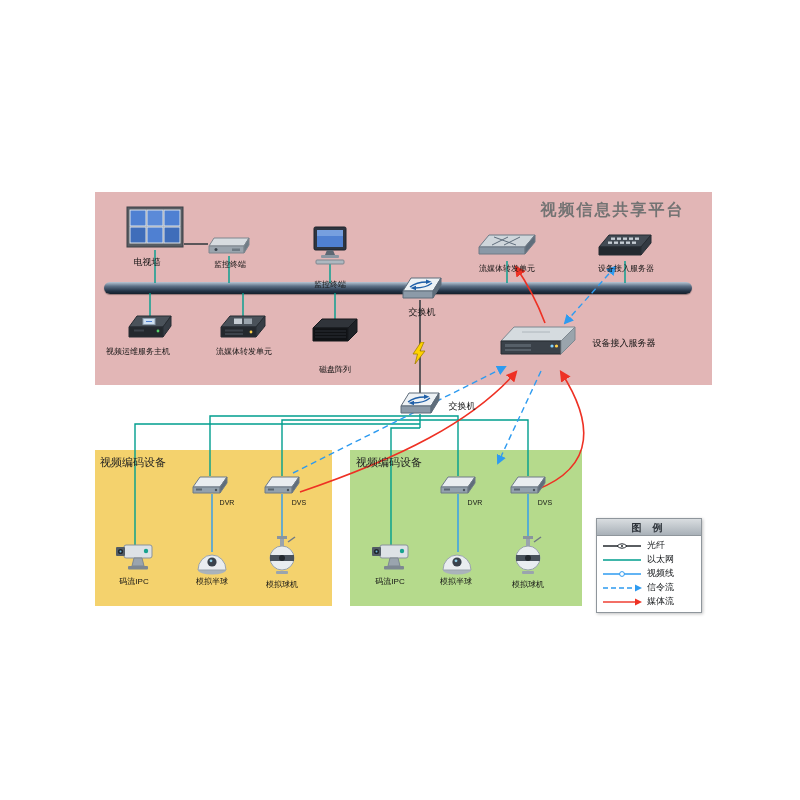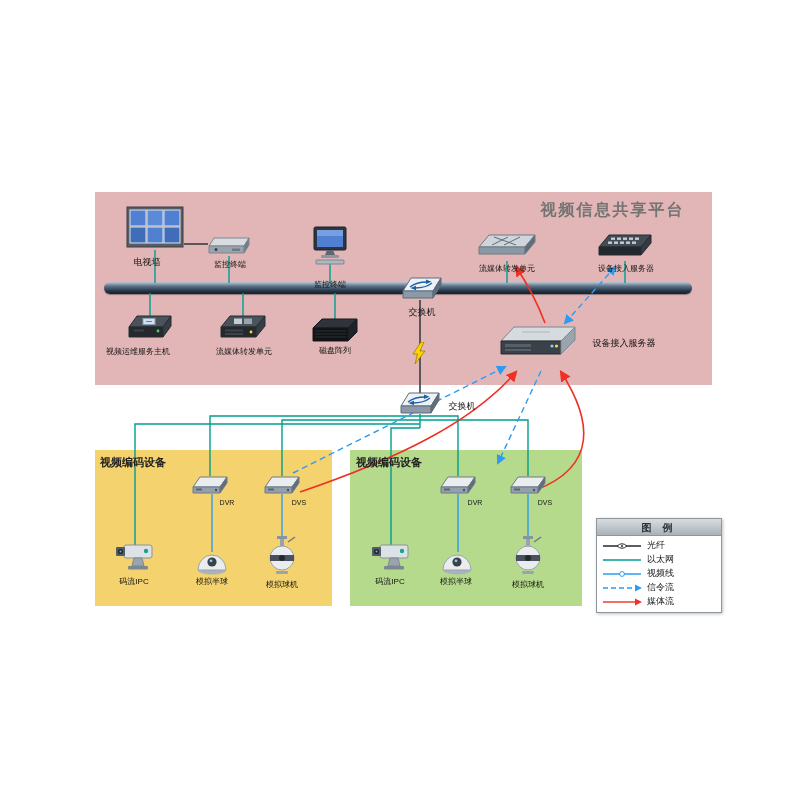--- a/index.html
+++ b/index.html
@@ -21,23 +21,23 @@
   .vid path{stroke:var(--video,#2e9bf0);stroke-width:1.4;fill:none}
   .fib path{stroke:#3a3f44;stroke-width:1.6;fill:none}
   .sig path{stroke:var(--signaling,#2e9bf0);stroke-width:1.4;fill:none;stroke-dasharray:6 4}
   .med path{stroke:var(--media,#ee3124);stroke-width:1.6;fill:none}
 
   .node{position:absolute;z-index:3;line-height:0}
   .lbl{position:absolute;z-index:4;font-size:9px;text-align:center;line-height:1.15;color:#141414}
   .fs8{font-size:8px}.fs7{font-size:7px}.ta-l{text-align:center}
   .big-title{position:absolute;z-index:4;left:515px;top:200px;width:195px;text-align:center;
              font-size:16px;font-weight:bold;letter-spacing:2px;color:#737373}
-  .region-title{position:absolute;z-index:4;font-size:11px;font-weight:bold;color:#222}
-
-  #legend{position:absolute;z-index:5;left:596px;top:518px;width:126px;background:#fff;
+  .region-title{position:absolute;z-index:4;font-size:11px;font-weight:normal;color:#222}
+
+  #legend{position:absolute;z-index:5;left:596px;top:518px;width:106px;background:#fff;
           border:1px solid #8f969c;box-shadow:1px 1px 3px rgba(0,0,0,.25)}
   .legend-header{height:17px;line-height:17px;text-align:center;font-size:10px;font-weight:bold;
                  letter-spacing:4px;color:#2b3publ;color:#2b3138;
                  background:linear-gradient(180deg,#d9dde0 0%,#a9b1b8 100%);border-bottom:1px solid #8f969c}
   .legend-body{padding:4px 5px 5px 5px;display:flex;flex-direction:column;gap:3px}
   .legend-row{display:flex;align-items:center;gap:5px;height:11px}
   .legend-row span{font-size:9px;color:#16191c;line-height:1}
 </style>
 </head>
 <body>
@@ -340,21 +340,21 @@
   <div class="region-title" style="left:356px;top:455px">视频编码设备</div>
 
   <div class="lbl" style="left:113px;top:257px;width:68px">电视墙</div>
   <div class="lbl fs8" style="left:198px;top:260px;width:64px">监控终端</div>
   <div class="lbl fs8" style="left:300px;top:280px;width:60px">监控终端</div>
   <div class="lbl" style="left:400px;top:307px;width:44px">交换机</div>
   <div class="lbl fs8" style="left:468px;top:264px;width:78px">流媒体转发单元</div>
   <div class="lbl fs8" style="left:592px;top:264px;width:68px">设备接入服务器</div>
   <div class="lbl fs8" style="left:96px;top:347px;width:84px">视频运维服务主机</div>
   <div class="lbl fs8" style="left:202px;top:347px;width:84px">流媒体转发单元</div>
-  <div class="lbl fs8" style="left:312px;top:346px;width:46px">磁盘阵列</div>
+  <div class="lbl fs8" style="left:312px;top:365px;width:46px">磁盘阵列</div>
   <div class="lbl ta-l" style="left:578px;top:338px;width:92px">设备接入服务器</div>
   <div class="lbl ta-l" style="left:440px;top:401px;width:44px">交换机</div>
 
   <div class="lbl fs7 ta-l" style="left:215px;top:499px;width:24px">DVR</div>
   <div class="lbl fs7 ta-l" style="left:287px;top:499px;width:24px">DVS</div>
   <div class="lbl fs8" style="left:106px;top:577px;width:56px">码流IPC</div>
   <div class="lbl fs8" style="left:188px;top:577px;width:48px">模拟半球</div>
   <div class="lbl fs8" style="left:258px;top:580px;width:48px">模拟球机</div>
 
   <div class="lbl fs7 ta-l" style="left:463px;top:499px;width:24px">DVR</div>

